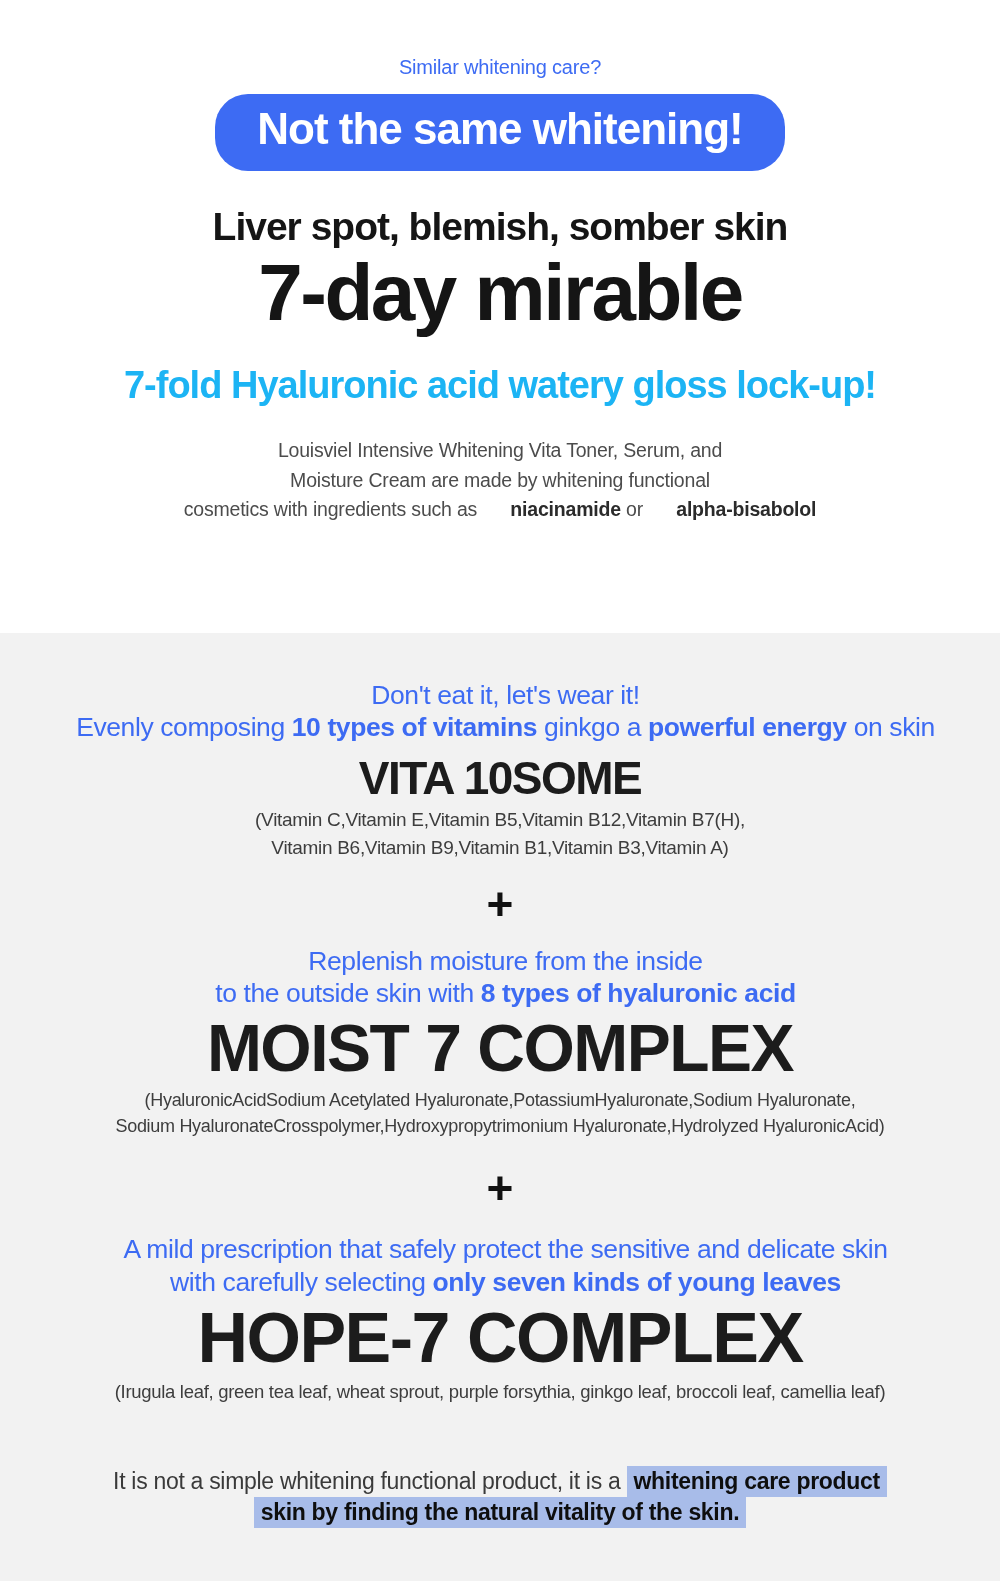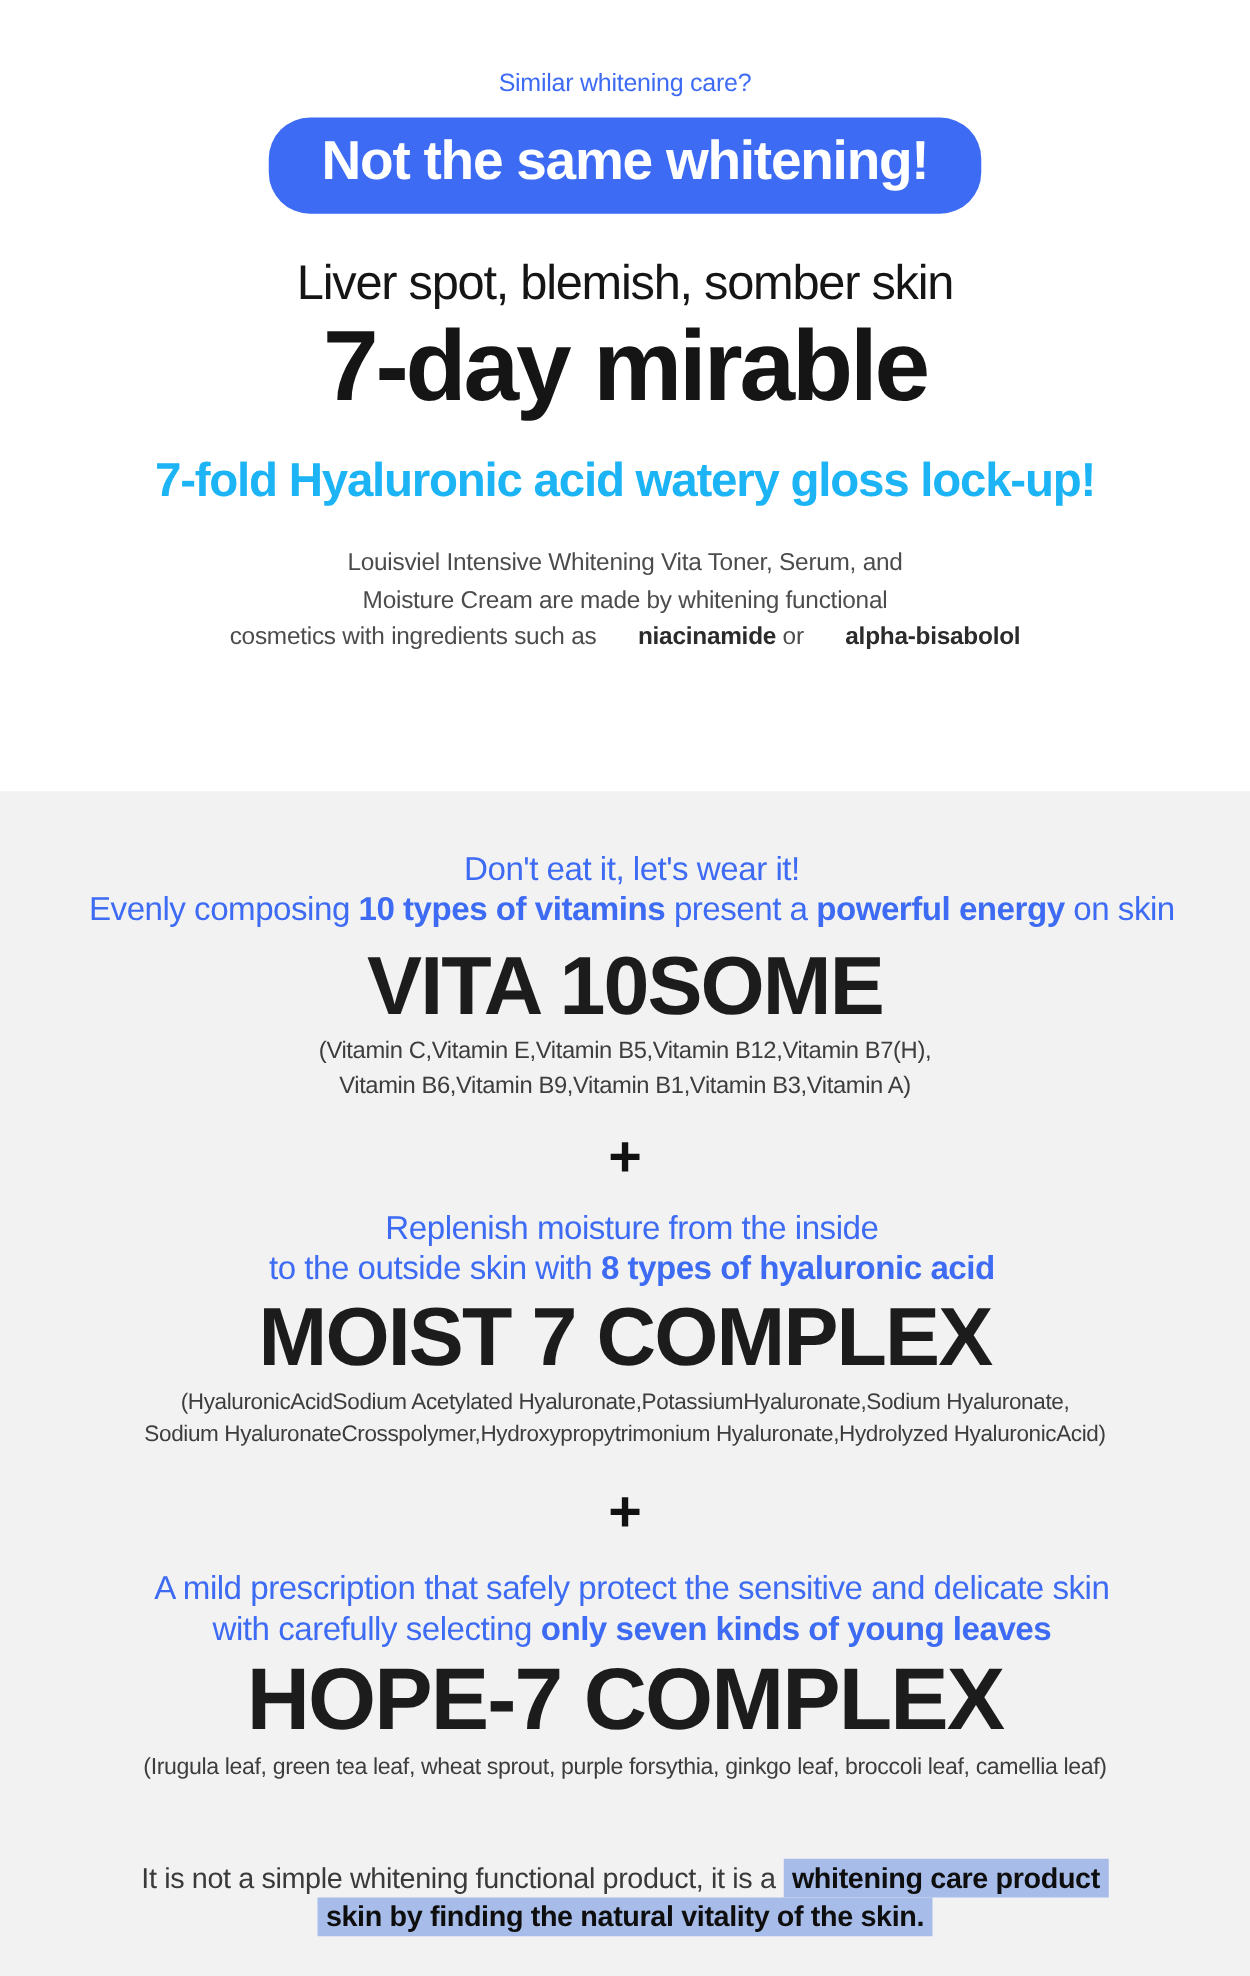--- a/index.html
+++ b/index.html
@@ -42,21 +42,21 @@
     font-weight:bold;
     letter-spacing:-1px;
     line-height:1;
     padding:13px 42px 20px;
     border-radius:33px;
   }
   .hero-subtitle{
     margin-top:34px;
     color:#151515;
     font-size:39px;
-    font-weight:normal;
+    font-weight:bold;
     letter-spacing:-1px;
   }
   .hero-title{
     margin-top:2px;
     color:#151515;
     font-size:80px;
     font-weight:bold;
     letter-spacing:-2.5px;
     line-height:1.04;
   }
@@ -89,21 +89,21 @@
     letter-spacing:-0.4px;
     padding-left:11px;
   }
   .blue-intro b{font-weight:bold;}
   .big-heading{
     color:var(--dark);
     font-weight:bold;
     letter-spacing:-1.5px;
     line-height:1.05;
   }
-  .h-vita{font-size:66px;margin-top:10px;}
+  .h-vita{font-size:46px;margin-top:10px;}
   .h-moist{font-size:66px;margin-top:4px;}
   .h-hope{font-size:70px;margin-top:4px;}
   .fine-print{
     color:#3d3d3d;
     font-size:19px;
     line-height:1.45;
     letter-spacing:-0.3px;
     margin-top:4px;
   }
   .fine-print.moist{font-size:18px;}
@@ -152,21 +152,21 @@
       <div>Louisviel Intensive Whitening Vita Toner, Serum, and</div>
       <div>Moisture Cream are made by whitening functional</div>
       <div><span>cosmetics with ingredients such as </span><b>niacinamide</b><span> or </span><b>alpha-bisabolol</b></div>
     </div>
   </section>
 
   <section class="ingredients">
 
     <div class="blue-intro">
       <div>Don't eat it, let's wear it!</div>
-      <div><span>Evenly composing </span><b>10 types of vitamins</b><span> present a </span><b>powerful energy</b><span> on skin</span></div>
+      <div><span>Evenly composing </span><b>10 types of vitamins</b><span> ginkgo a </span><b>powerful energy</b><span> on skin</span></div>
     </div>
     <div class="big-heading h-vita">VITA 10SOME</div>
     <div class="fine-print">
       <div>(Vitamin C,Vitamin E,Vitamin B5,Vitamin B12,Vitamin B7(H),</div>
       <div>Vitamin B6,Vitamin B9,Vitamin B1,Vitamin B3,Vitamin A)</div>
     </div>
 
     <div class="plus-sign">+</div>
 
     <div class="blue-intro">

